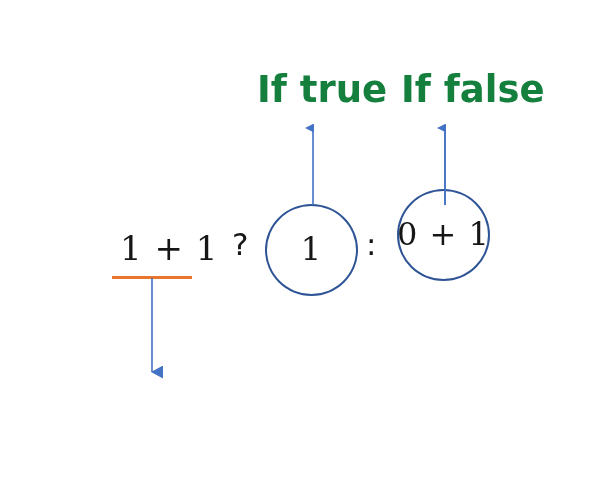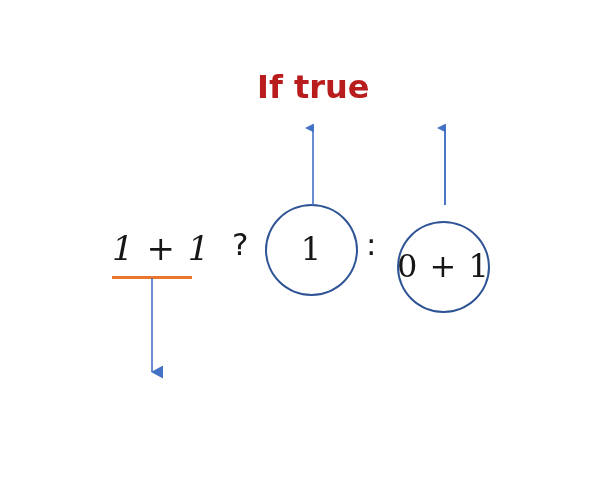--- a/index.html
+++ b/index.html
@@ -20,24 +20,23 @@
   .expr-text {
     position: absolute;
     font-family: "DejaVu Serif", serif;
     font-size: 34px;
     font-weight: 400;
     color: #161616;
     white-space: nowrap;
     line-height: 1;
   }
   #cond-expr {
-    left: 112px;
+    left: 120px;
     top: 231px;
     letter-spacing: 1px;
-    font-style: italic;
   }
   #question-mark {
     left: 232px;
     top: 229px;
     font-family: "DejaVu Sans", sans-serif;
     font-size: 31px;
   }
   #colon-mark {
     left: 366px;
     top: 229px;
@@ -76,32 +75,32 @@
     top: -1px;
   }
   #circle-true {
     left: 265px;
     top: 204px;
     width: 93px;
     height: 92px;
   }
   #circle-false {
     left: 397px;
-    top: 221px;
+    top: 189px;
     width: 93px;
     height: 92px;
   }
 
   
   .annot-label {
     position: absolute;
     font-family: "DejaVu Sans", sans-serif;
     font-weight: bold;
-    font-size: 32px;
-    color: #b91c1c;
+    font-size: 37px;
+    color: #15803d;
     white-space: nowrap;
     line-height: 1;
   }
   #label-if-true  { left: 257px; top: 71px; }
   #label-if-false { left: 401px; top: 71px; }
   #label-truthy   { left: 96px;  top: 400px; }
 
   
   #arrows {
     position: absolute;
@@ -128,20 +127,21 @@
   </div>
 
   <div class="expr-text" id="colon-mark">:</div>
 
   <div class="circle" id="circle-false">
     <span class="circle-label">0 + 1</span>
   </div>
 
   <div class="annot-label" id="label-if-true">If true</div>
 
+  <div class="annot-label" id="label-if-false">If false</div>
 
 
   <svg id="arrows" viewBox="0 0 607 485">
     <defs>
       <marker id="arrowhead-up" markerWidth="9" markerHeight="9" refX="4.5" refY="8" orient="auto" markerUnits="userSpaceOnUse">
         <path d="M4.5,0 L9,9 L0,9 Z" fill="#4472C4"></path>
       </marker>
       <marker id="arrowhead-down" markerWidth="13" markerHeight="12" refX="6.5" refY="11" orient="auto" markerUnits="userSpaceOnUse">
         <path d="M0,0 L13,0 L6.5,12 Z" fill="#4472C4"></path>
       </marker>

